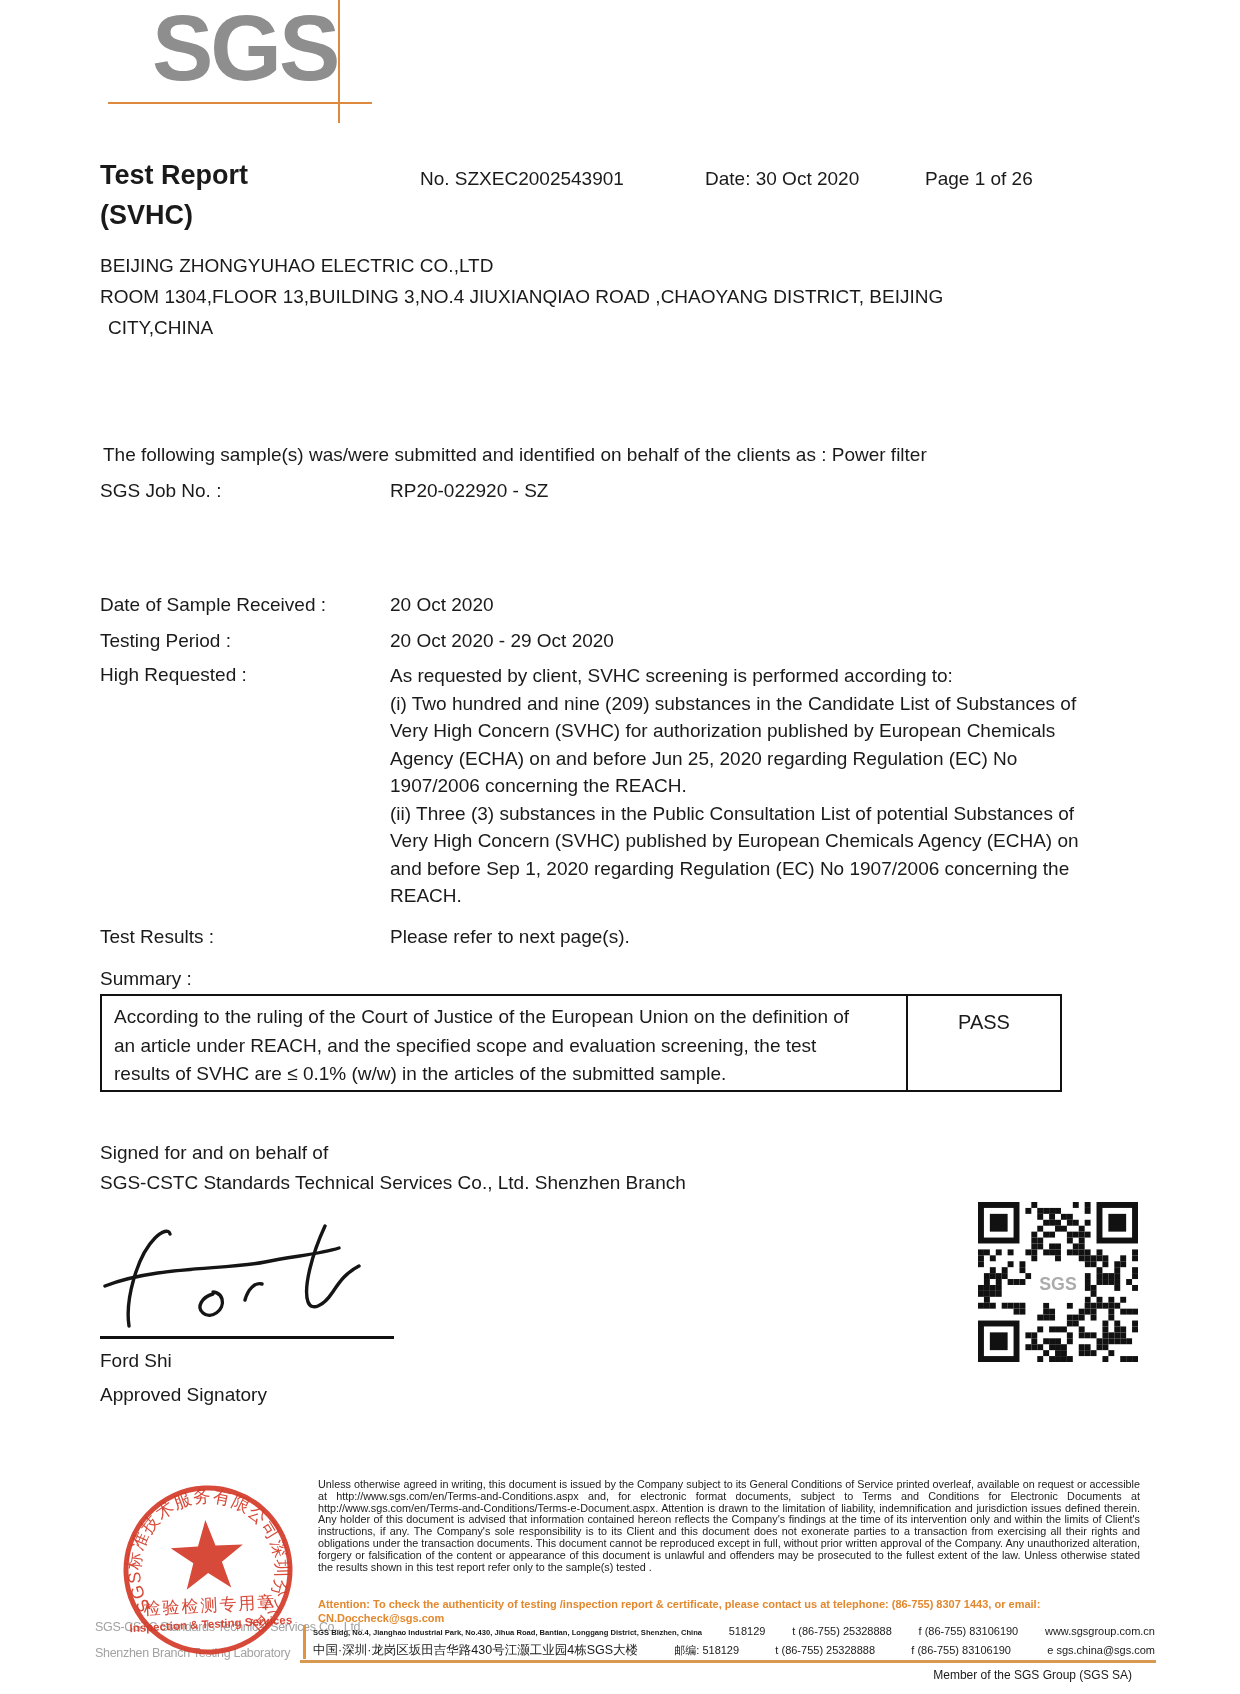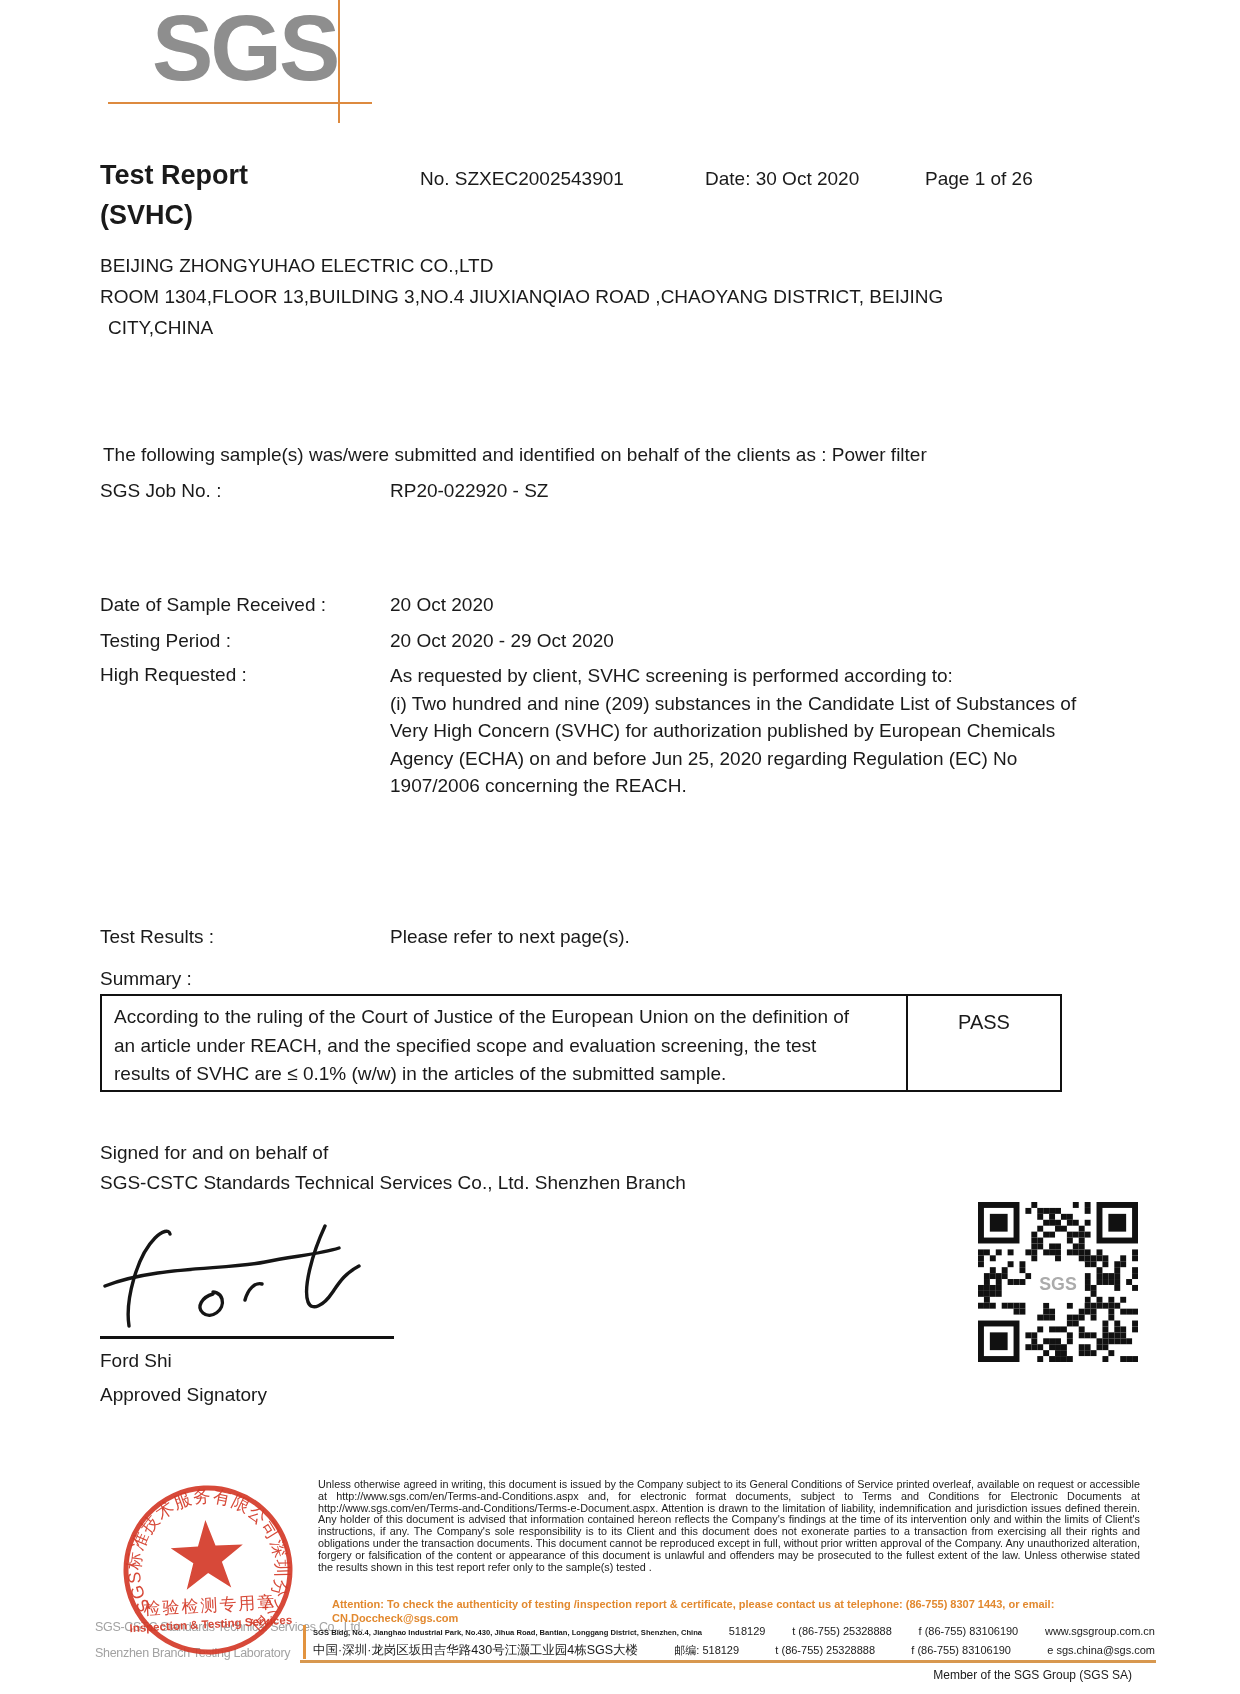--- a/index.html
+++ b/index.html
@@ -53,21 +53,21 @@
   .qr-wrap { position:absolute; left:978px; top:1202px; }
 
   
   .gray-co { position:absolute; left:95px; color:#a2a2a2; font-size:12.5px; letter-spacing:-0.3px; white-space:nowrap; }
   .gc1 { top:1620px; }
   .gc2 { top:1646px; }
   .stamp-wrap { position:absolute; left:118px; top:1480px; z-index:3; }
 
   
   .terms { position:absolute; left:318px; top:1479px; width:822px; font-size:10.8px; line-height:11.8px; text-align:justify; color:#222; }
-  .attention { position:absolute; left:332px; top:1598px; width:822px; font-size:11px; line-height:13.5px; font-weight:bold; color:#e2892f; }
+  .attention { position:absolute; left:318px; top:1598px; width:822px; font-size:11px; line-height:13.5px; font-weight:bold; color:#e2892f; }
   .addr-block { position:absolute; left:303px; top:1625px; width:852px; border-left:3px solid #e2933f; padding-left:7px; }
   .addr-row { display:flex; align-items:baseline; justify-content:space-between; white-space:nowrap; height:17px; }
   .addr-en { font-size:7.6px; font-weight:bold; }
   .addr-cn { font-size:12.5px; }
   .addr-sm { font-size:11px; }
   .orange-rule { position:absolute; left:300px; top:1660px; width:856px; height:3px; background:#d8984f; }
   .member { position:absolute; right:108px; top:1668px; font-size:12px; }
 </style>
 </head>
 <body>
@@ -101,20 +101,21 @@
     <span class="lbl">Date of Sample Received :</span><span class="val">20 Oct 2020</span>
   </div>
   <div class="frow" style="top:630px">
     <span class="lbl">Testing Period :</span><span class="val">20 Oct 2020 - 29 Oct 2020</span>
   </div>
 
   <div class="tr-label">High Requested :</div>
   <div class="tr-body">
     <div>As requested by client, SVHC screening is performed according to:</div>
     <div>(i) Two hundred and nine (209) substances in the Candidate List of Substances of Very High Concern (SVHC) for authorization published by European Chemicals Agency (ECHA) on and before Jun 25, 2020 regarding Regulation (EC) No 1907/2006 concerning the REACH.</div>
+    <div>(ii) Three (3) substances in the Public Consultation List of potential Substances of Very High Concern (SVHC) published by European Chemicals Agency (ECHA) on and before Sep 1, 2020 regarding Regulation (EC) No 1907/2006 concerning the REACH.</div>
   </div>
 
   <div class="res-label">Test Results :</div>
   <div class="res-val">Please refer to next page(s).</div>
 
   <div class="sum-label">Summary :</div>
   <div class="sum-table">
     <div class="sum-left">According to the ruling of the Court of Justice of the European Union on the definition of an article under REACH, and the specified scope and evaluation screening, the test results of SVHC are ≤ 0.1% (w/w) in the articles of the submitted sample.</div>
     <div class="sum-right">PASS</div>
   </div>

